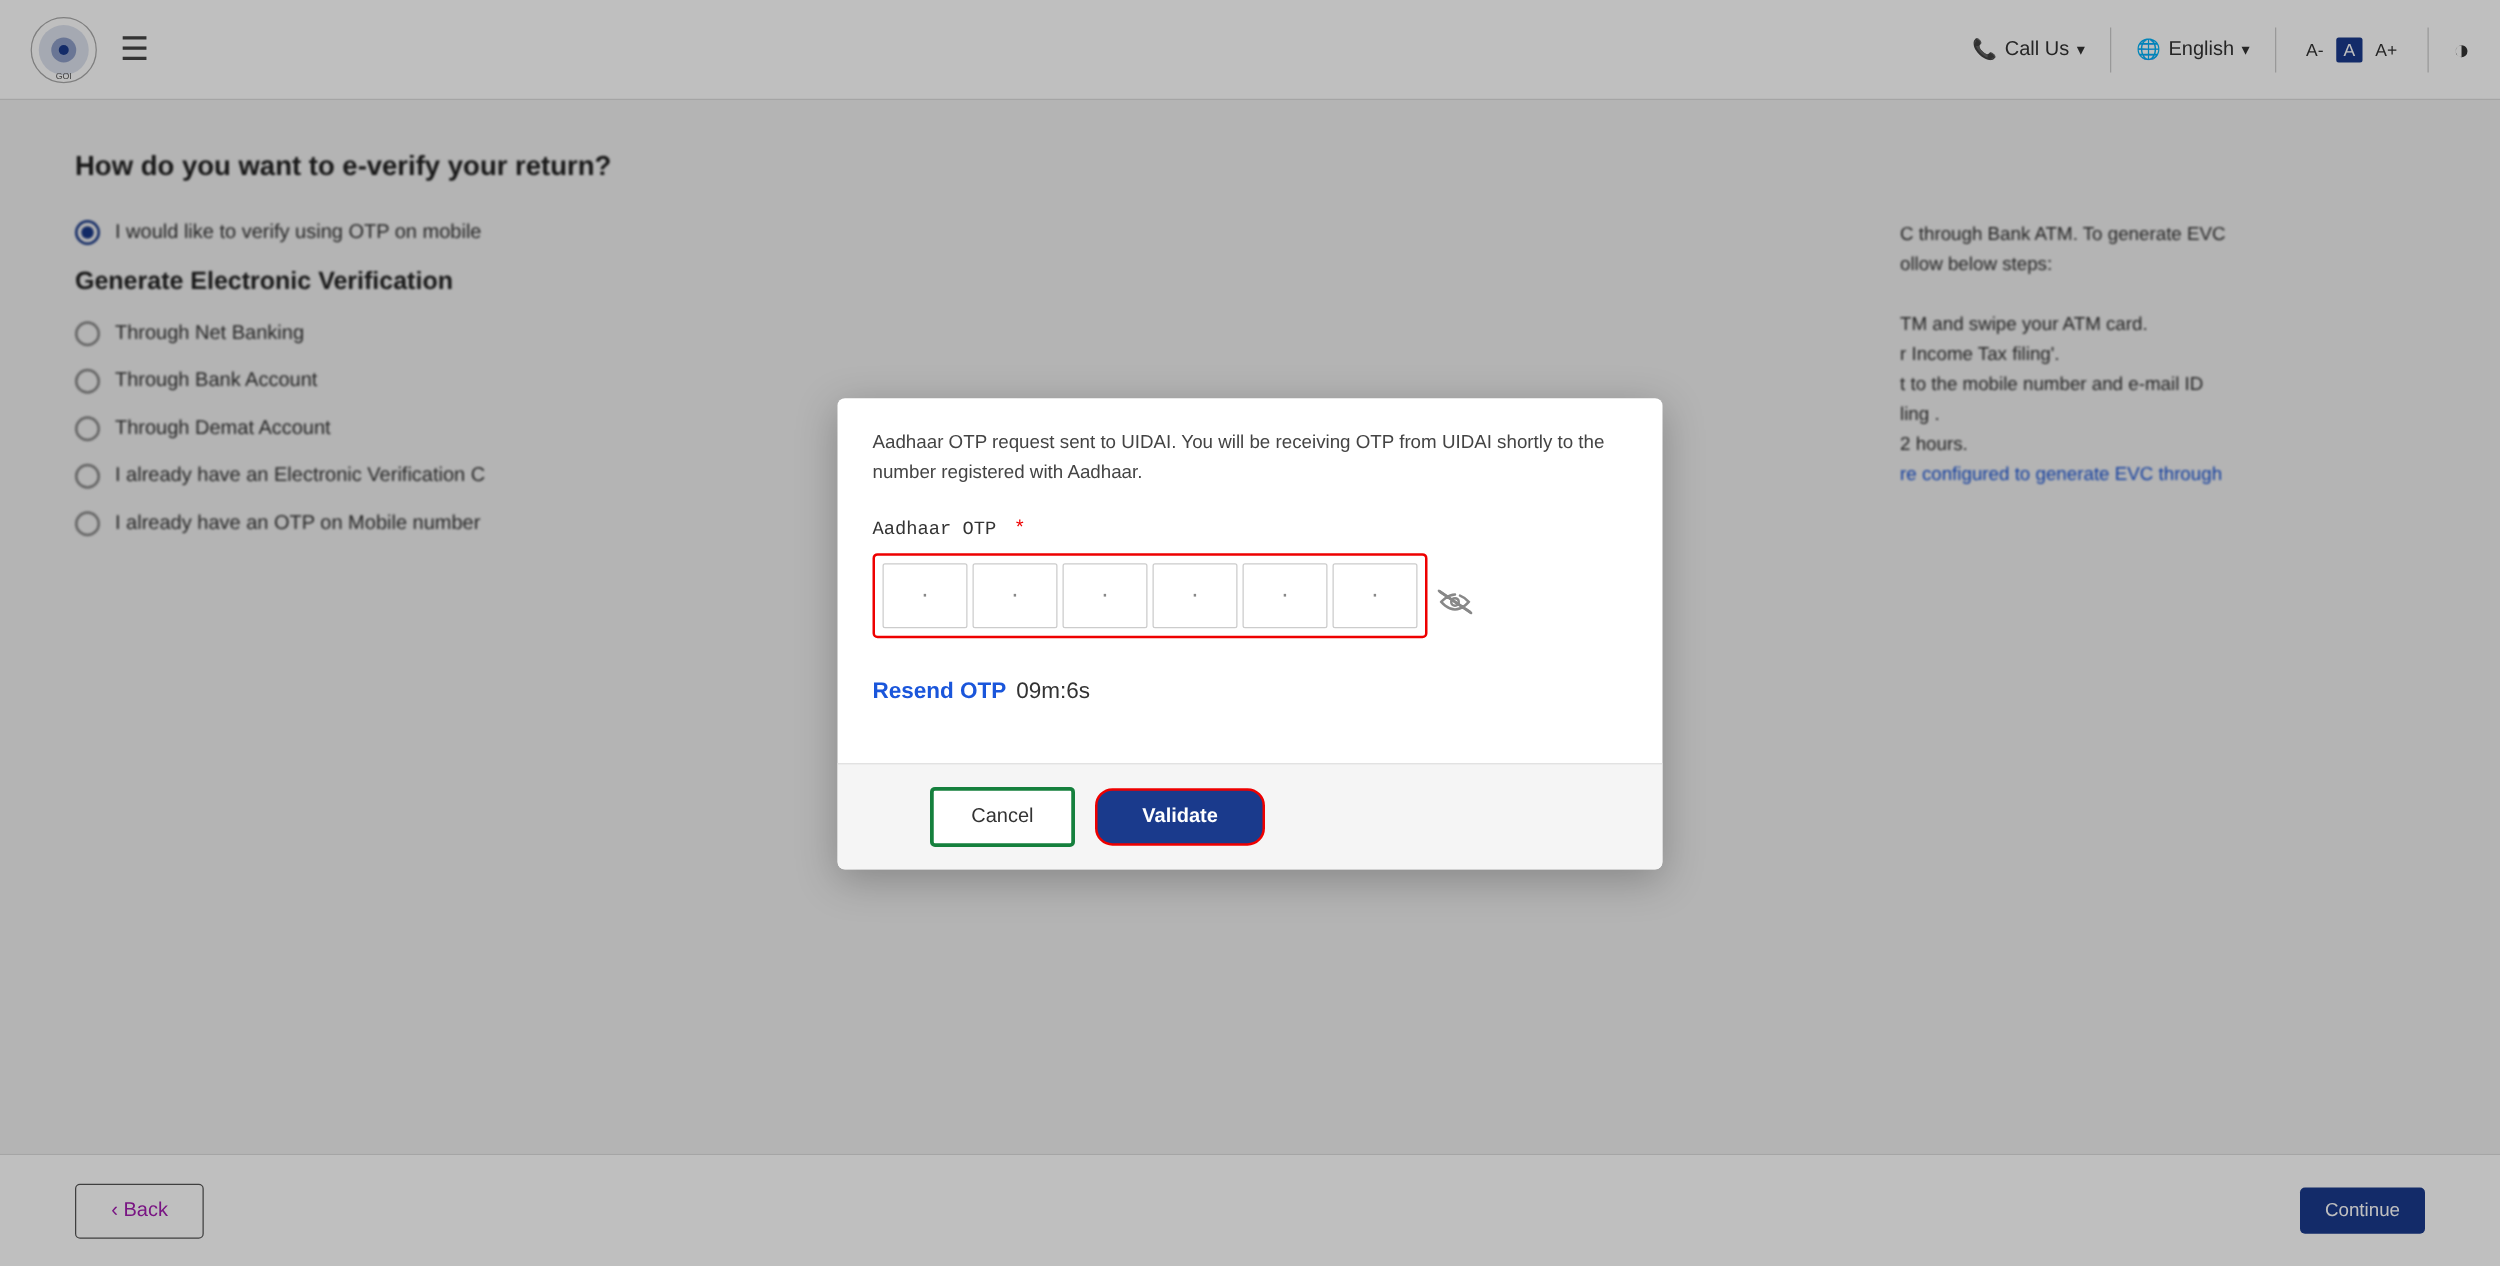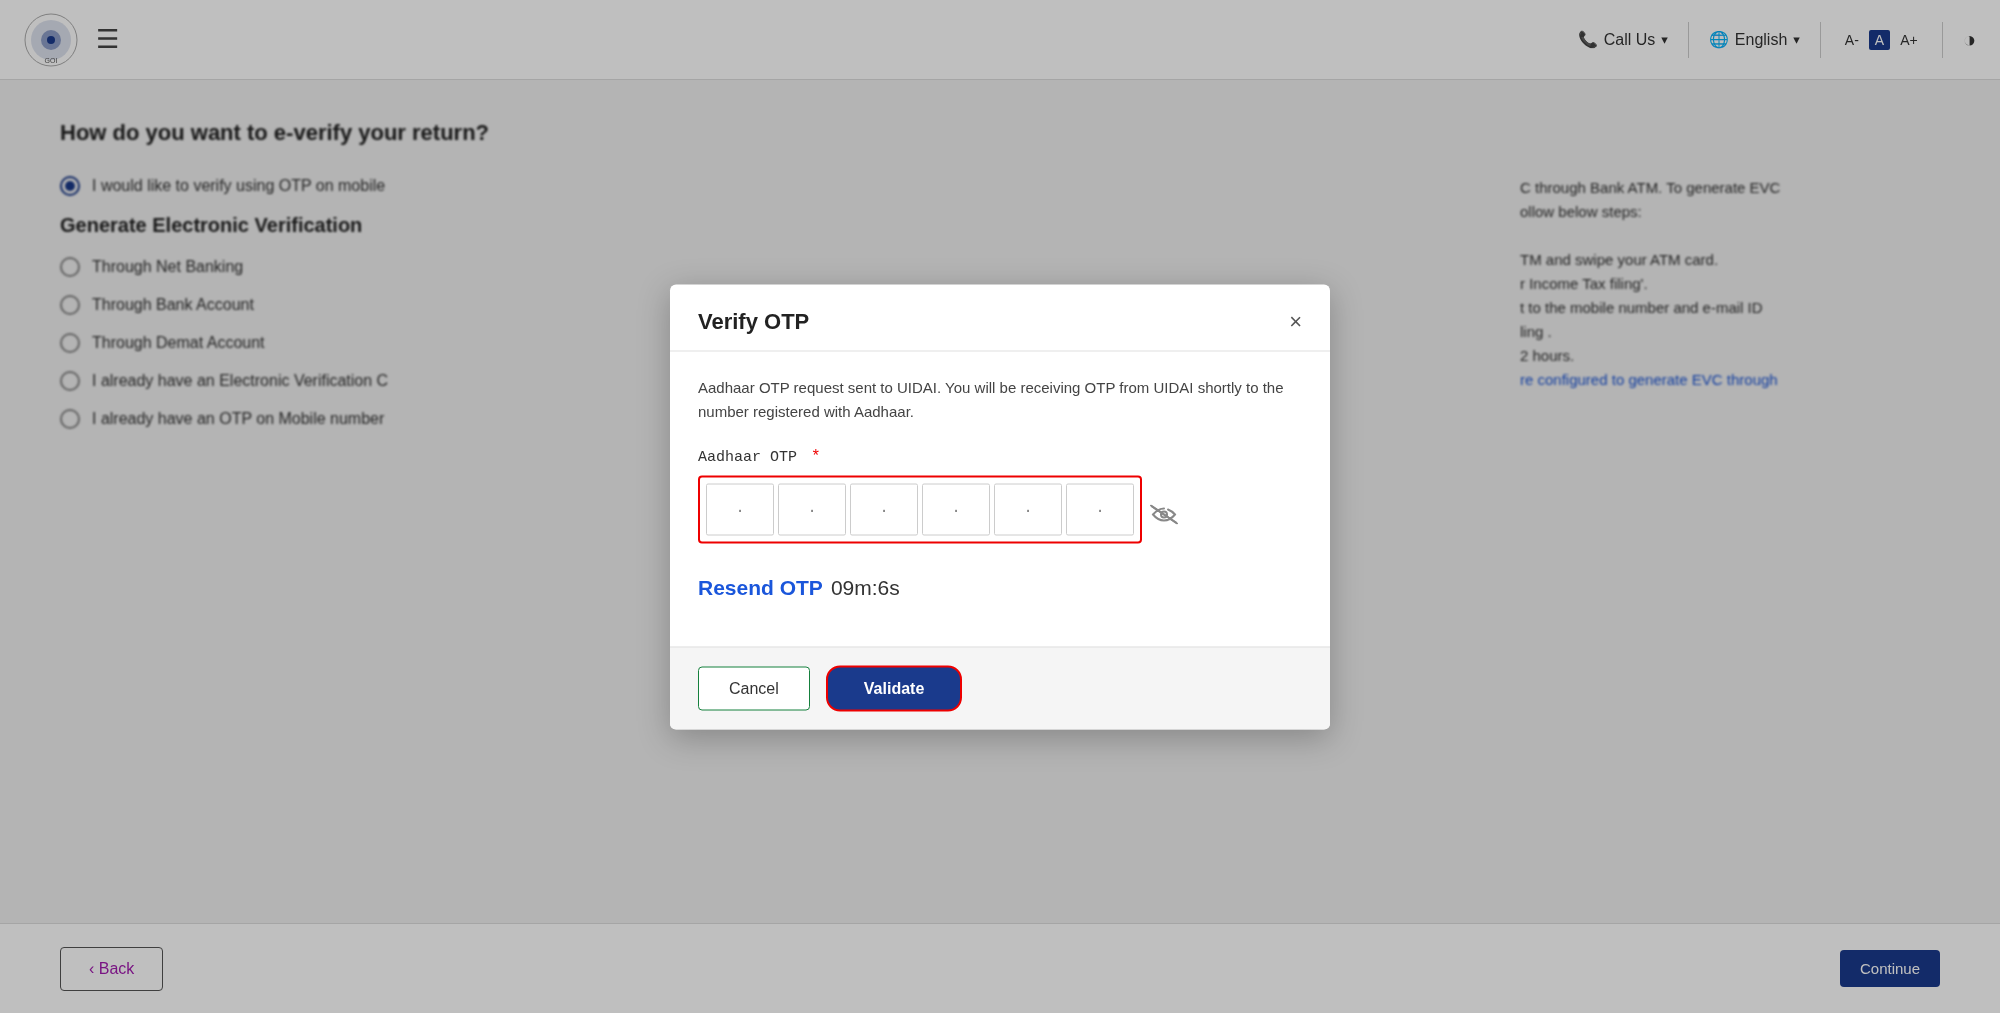--- a/index.html
+++ b/index.html
@@ -271,48 +271,49 @@
     .otp-eye {
       font-size: 22px;
       color: #888;
       margin-left: 8px;
       cursor: pointer;
     }
     .resend-row {
       display: flex;
       align-items: center;
       gap: 8px;
-      font-size: 21px;
+      font-size: 18px;
       margin-bottom: 23px;
     }
     .resend-link {
       color: #1a56db;
       font-weight: 600;
       cursor: pointer;
       text-decoration: none;
     }
     .resend-timer {
       color: #333;
     }
     .modal-footer {
       padding: 18px 28px;
       background: #f5f5f5;
       display: flex;
       align-items: center;
       gap: 16px;
       border-top: 1px solid #e0e0e0;
     }
     .cancel-btn {
-      border: 1px solid #15803d;
+      border: 3px solid #15803d;
       background: #fff;
       padding: 12px 30px;
       font-size: 16px;
       cursor: pointer;
       border-radius: 4px;
       color: #333;
+      margin-left: 46px;
     }
     .validate-btn {
       background: #1a3a8c;
       color: #fff;
       border: 2px solid #e00;
       padding: 12px 36px;
       font-size: 16px;
       cursor: pointer;
       border-radius: 14px;
       font-weight: bold;
@@ -414,24 +415,20 @@
       <span>ling .</span><br>
       <span>2 hours.</span><br>
       <a class="right-col-link">re configured to generate EVC through</a>
     </div>
   </div>
 </div>
 
 <div class="overlay"></div>
 
 <div class="modal">
-  <div class="modal-header">
-    <span class="modal-title">Verify OTP</span>
-    <button class="modal-close">×</button>
-  </div>
   <div class="modal-body">
     <p class="modal-desc">Aadhaar OTP request sent to UIDAI. You will be receiving OTP from UIDAI
 shortly to the number registered with Aadhaar.</p>
 
     <div class="otp-label">
       <span>Aadhaar OTP</span>
       <span class="otp-required">*</span>
     </div>
 
     <div style="display:flex;align-items:center;margin-bottom:16px;">

